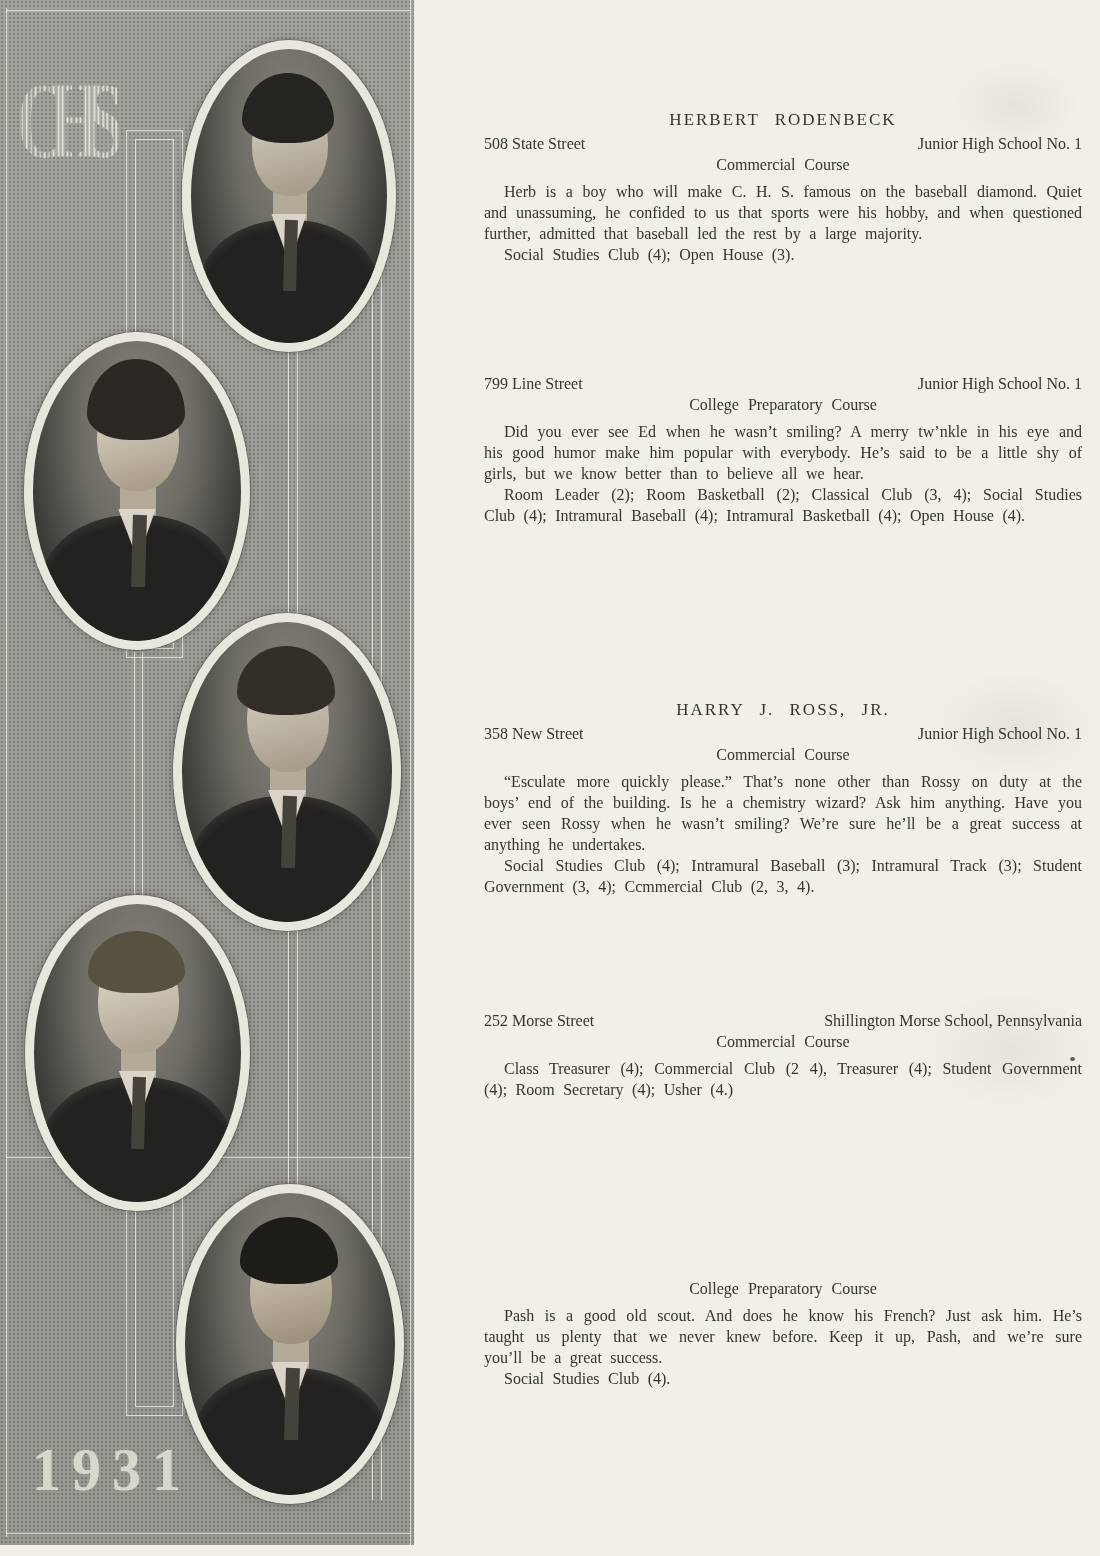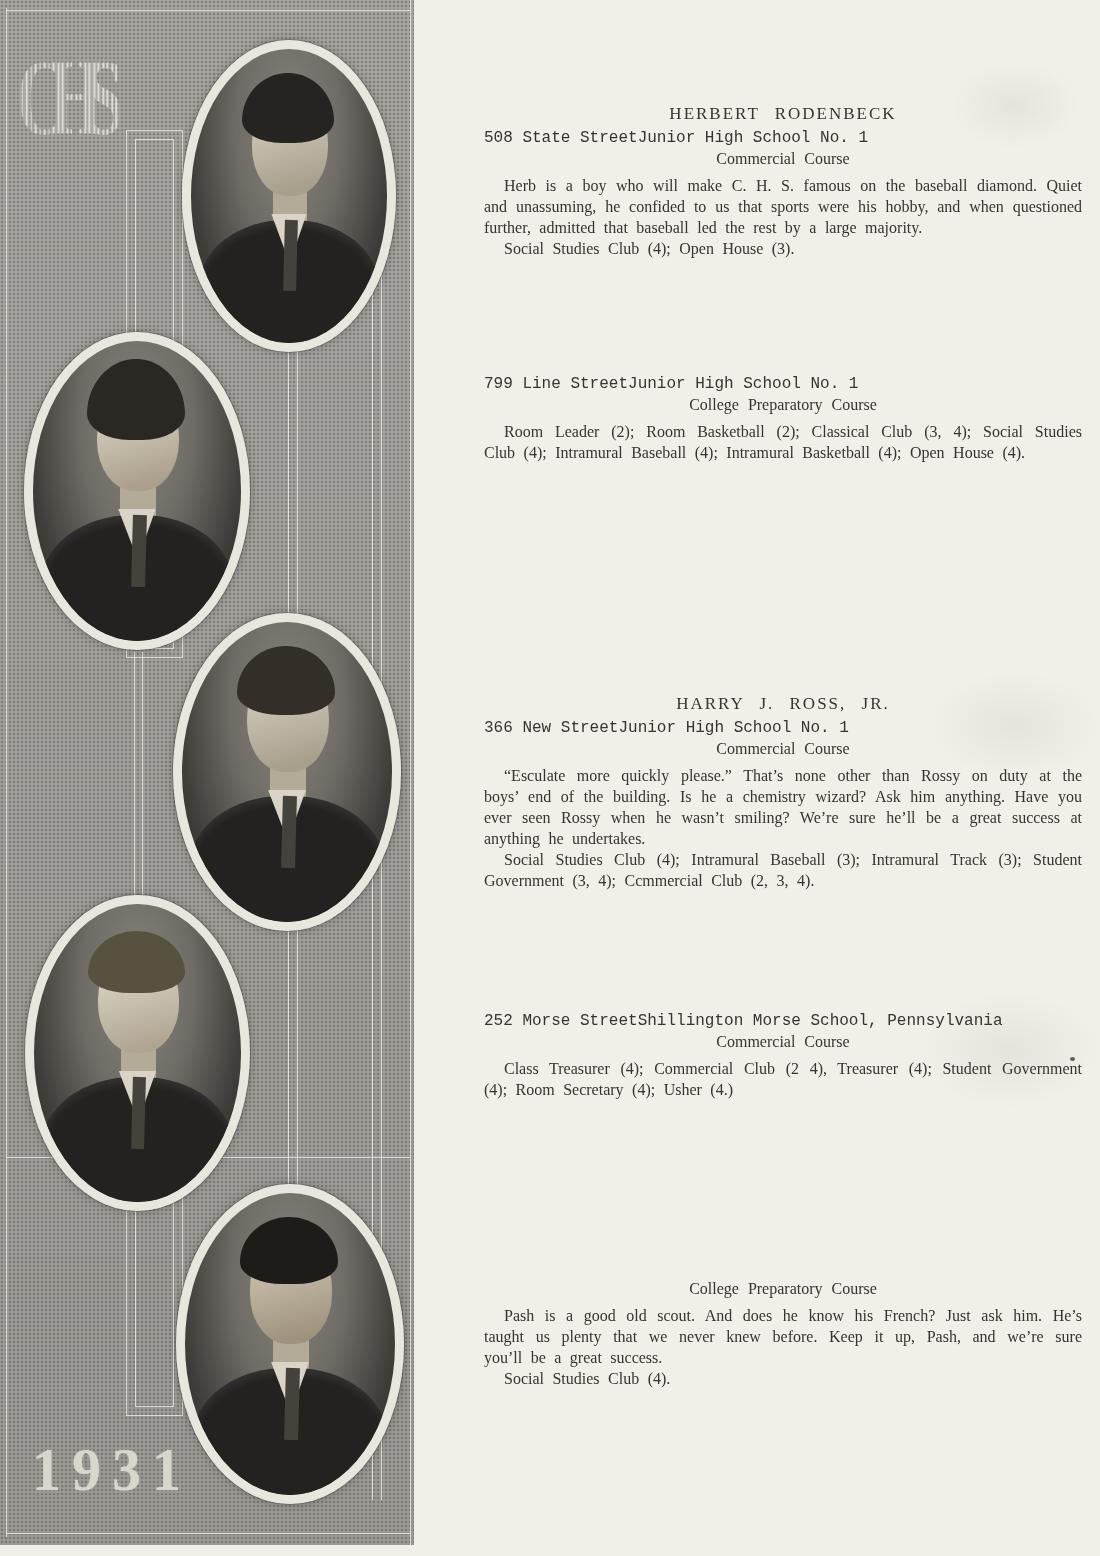--- a/index.html
+++ b/index.html
@@ -18,21 +18,21 @@
       linear-gradient(180deg, rgba(255,255,255,0.05), rgba(0,0,0,0.04));
     background-size:4px 4px, 100% 100%;
   }
   .dline{position:absolute;background:rgba(248,246,239,0.75);}
   .dline.v{width:1px;}
   .dline.h{height:1px;}
   .drect{position:absolute;border:1px solid rgba(248,246,239,0.7);}
   
   .monogram{
     position:absolute;left:24px;top:38px;width:90px;height:120px;
-    display:flex;align-items:center;justify-content:center;
+    display:flex;align-items:flex-end;justify-content:center;
     pointer-events:none;
   }
   .monogram span{
     font-size:74px;line-height:1;font-weight:bold;letter-spacing:-17px;
     transform:scaleY(1.45) scaleX(0.9);
     color:#d2cfc6;
     background-image:repeating-linear-gradient(90deg,#dedbd2 0 2px, rgba(222,219,210,0.15) 2px 5px);
     -webkit-background-clip:text;background-clip:text;
     -webkit-text-fill-color:transparent;
     padding-right:14px;
@@ -71,23 +71,23 @@
   .portrait.p4 .hair{background:#57513f;height:21%;top:9%;}
   .portrait.p4 .face{background:linear-gradient(165deg,#d8d1c1 25%,#b0a593 88%);}
   .portrait.p5 .hair{background:#1e1c18;height:22%;}
   .portrait.p5 .face{background:linear-gradient(165deg,#c9c0ad 25%,#9f937e 88%);}
   
   .ghost{position:absolute;border-radius:50%;background:radial-gradient(rgba(70,68,62,0.07),transparent 70%);}
   
   .entry{position:absolute;left:484px;width:598px;}
   .entry .name{
     text-align:center;font-size:17px;letter-spacing:2px;word-spacing:9px;
-    margin:6px 0 5px 0;white-space:nowrap;
-  }
-  .entry .addr-row{display:flex;font-size:16px;margin:0 0 3px 0;font-family:Liberation Mono, monospace;}
+    margin:12px 0 5px 0;white-space:nowrap;
+  }
+  .entry .addr-row{display:flex;justify-content:space-between;font-size:16px;margin:0 0 3px 0;}
   .entry .course{text-align:center;font-size:16px;word-spacing:5px;margin:0 0 7px 0;}
   .entry .bio,.entry .acts{
     font-size:16px;line-height:21px;text-align:justify;text-indent:20px;
     word-spacing:0.28em;margin:0;
   }
   .inkblot{position:absolute;width:5px;height:4px;border-radius:50%;background:#3a3833;opacity:.8;}
 </style>
 </head>
 <body>
 
@@ -175,27 +175,28 @@
     <p class="bio">Herb is a boy who will make C. H. S. famous on the baseball diamond. Quiet and unassuming, he confided to us that sports were his hobby, and when questioned further, admitted that baseball led the rest by a large majority.</p>
     <p class="acts">Social Studies Club (4); Open House (3).</p>
   </div>
 
   <div class="entry" style="top:375px;">
     <div class="addr-row">
       <span>799 Line Street</span>
       <span>Junior High School No. 1</span>
     </div>
     <p class="course">College Preparatory Course</p>
+    <p class="bio">Did you ever see Ed when he wasn’t smiling? A merry tw’nkle in his eye and his good humor make him popular with everybody. He’s said to be a little shy of girls, but we know better than to believe all we hear.</p>
     <p class="acts">Room Leader (2); Room Basketball (2); Classical Club (3, 4); Social Studies Club (4); Intramural Baseball (4); Intramural Basketball (4); Open House (4).</p>
   </div>
 
   <div class="entry" style="top:688px;">
     <p class="name">HARRY J. ROSS, JR.</p>
     <div class="addr-row">
-      <span>366 New Street</span>
+      <span>358 New Street</span>
       <span>Junior High School No. 1</span>
     </div>
     <p class="course">Commercial Course</p>
     <p class="bio">“Esculate more quickly please.” That’s none other than Rossy on duty at the boys’ end of the building. Is he a chemistry wizard? Ask him anything. Have you ever seen Rossy when he wasn’t smiling? We’re sure he’ll be a great success at anything he undertakes.</p>
     <p class="acts">Social Studies Club (4); Intramural Baseball (3); Intramural Track (3); Student Government (3, 4); Ccmmercial Club (2, 3, 4).</p>
   </div>
 
   <div class="entry" style="top:1012px;">
     <div class="addr-row">
       <span>252 Morse Street</span>

